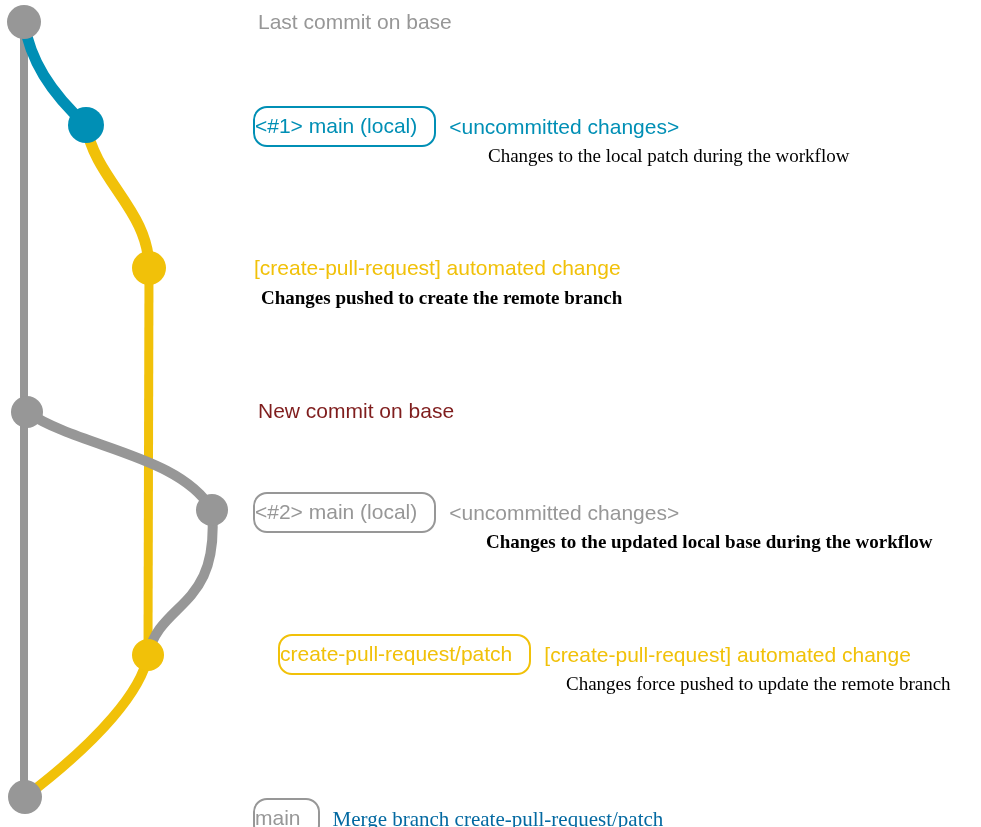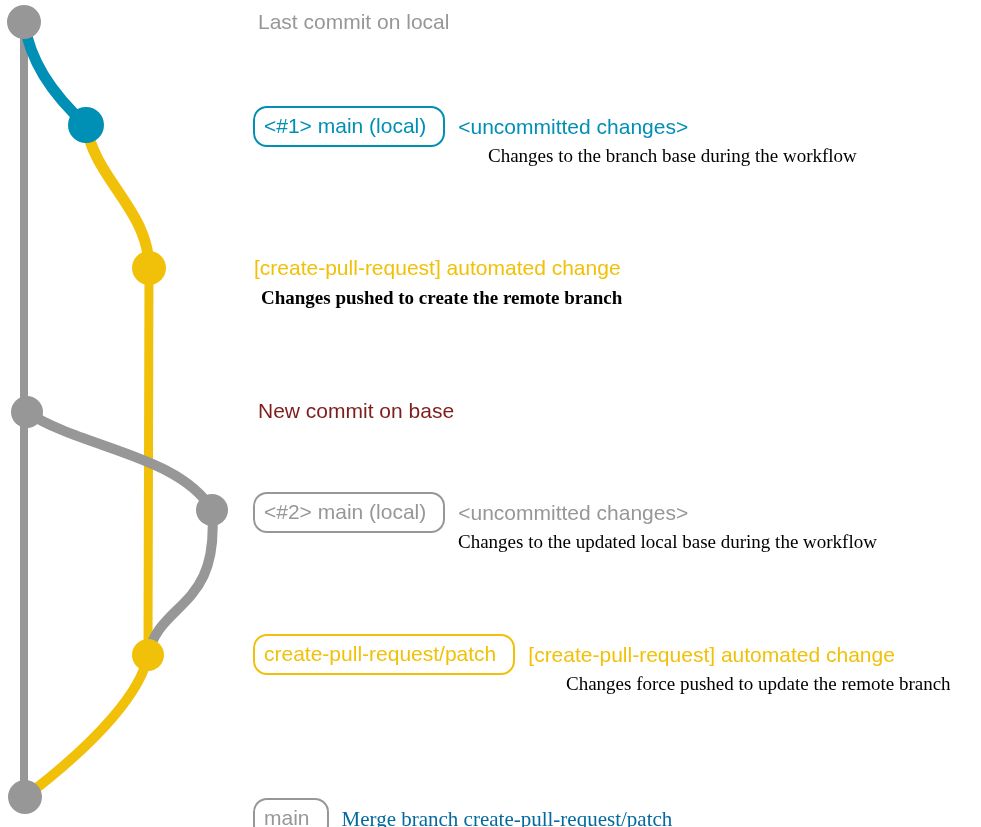--- a/index.html
+++ b/index.html
@@ -21,21 +21,21 @@
     white-space: nowrap;
   }
   .msg {
     font-size: 21px;
     line-height: 26px;
     white-space: nowrap;
   }
   .tag {
     border: 2px solid currentColor;
     border-radius: 14px;
-    padding: 6px 17px 7px 9px;
+    padding: 6px 17px 7px 0;
     font-size: 21px;
     line-height: 24px;
     white-space: nowrap;
     background: #ffffff;
   }
   .note {
     position: absolute;
     font-family: "Liberation Serif", serif;
     font-size: 19px;
     line-height: 22px;
@@ -43,21 +43,21 @@
     white-space: nowrap;
   }
   
   #row-last    { left: 258px; top: 9px;   }
   #row-1       { left: 253px; top: 106px; }
   #note-1      { left: 488px; top: 145px; }
   #row-auto1   { left: 254px; top: 255px; }
   #note-2      { left: 261px; top: 287px; font-weight: bold; }
   #row-new     { left: 258px; top: 398px; }
   #row-2       { left: 253px; top: 492px; text-align: center; }
-  #note-3      { left: 458px; top: 531px; }
+  #note-3      { left: 486px; top: 531px; font-weight: bold; }
   #row-auto2   { left: 253px; top: 634px; }
   #note-4      { left: 566px; top: 673px; }
   #row-merge   { left: 253px; top: 778px; margin-top: 20px; }
 </style>
 </head>
 <body>
 
 <svg class="graph" viewBox="0 0 981 827" aria-hidden="true">
     <path d="M 24 22 L 24 797" stroke="#979797" stroke-width="8" fill="none" stroke-linecap="round"></path>
     <path d="M 24 22 C 30 60 50 92 86 125" stroke="#008fb5" stroke-width="11" fill="none" stroke-linecap="round"></path>
@@ -69,46 +69,46 @@
     <circle cx="24" cy="22" r="17" fill="#979797"></circle>
     <circle cx="86" cy="125" r="18" fill="#008fb5"></circle>
     <circle cx="149" cy="268" r="17" fill="#f1c109"></circle>
     <circle cx="27" cy="412" r="16" fill="#979797"></circle>
     <circle cx="212" cy="510" r="16" fill="#979797"></circle>
     <circle cx="148" cy="655" r="16" fill="#f1c109"></circle>
     <circle cx="25" cy="797" r="17" fill="#979797"></circle>
   </svg>
 
 <div class="row" id="row-last">
-  <span class="msg" style="color: rgb(151, 151, 151);">Last commit on local</span>
+  <span class="msg" style="color: rgb(151, 151, 151);">Last commit on base</span>
 </div>
 
 <div class="row" id="row-1">
   <span class="tag" style="color: rgb(0, 143, 181);">&lt;#1&gt; main (local)</span>
   <span class="msg" style="color: rgb(0, 143, 181);">&lt;uncommitted changes&gt;</span>
 </div>
-<div class="note" id="note-1">Changes to the branch base during the workflow</div>
+<div class="note" id="note-1">Changes to the local patch during the workflow</div>
 
 <div class="row" id="row-auto1">
   <span class="msg" style="color: rgb(241, 193, 9);">[create-pull-request] automated change</span>
 </div>
 <div class="note" id="note-2">Changes pushed to create the remote branch</div>
 
 <div class="row" id="row-new">
   <span class="msg" style="color: #7f1d1d;">New commit on base</span>
 </div>
 
 <div class="row" id="row-2">
   <span class="tag" style="color: rgb(151, 151, 151);">&lt;#2&gt; main (local)</span>
   <span class="msg" style="color: rgb(151, 151, 151);">&lt;uncommitted changes&gt;</span>
 </div>
 <div class="note" id="note-3">Changes to the updated local base during the workflow</div>
 
 <div class="row" id="row-auto2">
-  <span class="tag" style="color: rgb(241, 193, 9);">create-pull-request/patch</span>
+  <span class="tag" style="color: rgb(241, 193, 9); margin-left: 25px;">create-pull-request/patch</span>
   <span class="msg" style="color: rgb(241, 193, 9);">[create-pull-request] automated change</span>
 </div>
 <div class="note" id="note-4">Changes force pushed to update the remote branch</div>
 
 <div class="row" id="row-merge">
   <span class="tag" style="color: rgb(151, 151, 151);">main</span>
   <span class="msg" style="color: #0369a1; font-family: Liberation Serif, serif;">Merge branch create-pull-request/patch</span>
 </div>
 
 </body></html>

